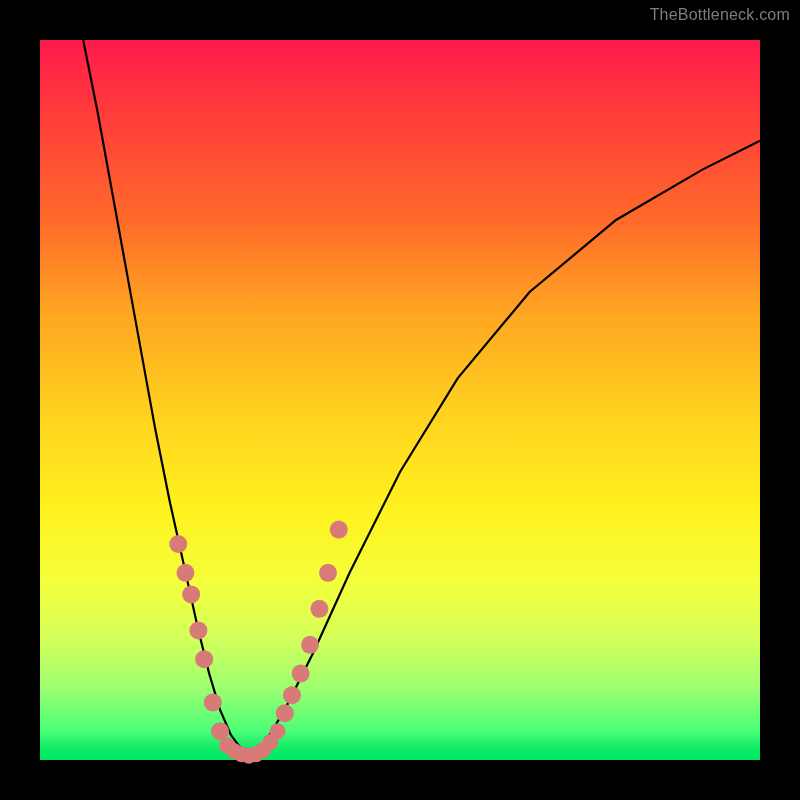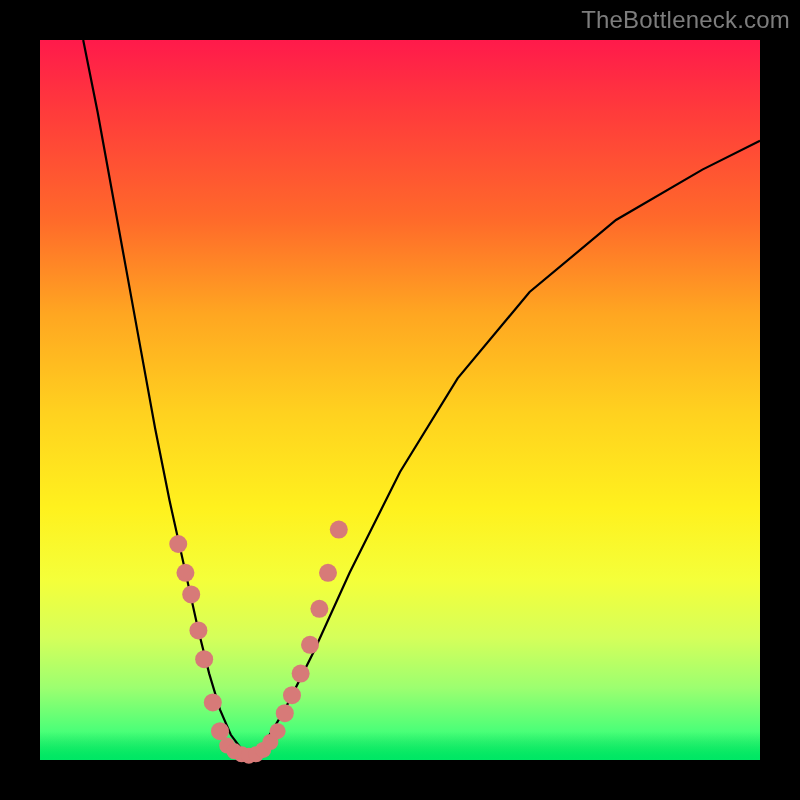--- a/index.html
+++ b/index.html
@@ -64,21 +64,21 @@
   }
   .dot {
     fill: #d77a78;
     stroke: none;
   }
   .watermark {
     position: absolute;
     top: 6px;
     right: 10px;
     color: #7d7d7d;
-    font-size: 24px;
+    font-size: 16px;
     font-weight: 500;
     letter-spacing: 0.2px;
     user-select: none;
   }
 </style>
 </head>
 <body>
 
 <div class="frame">
 

